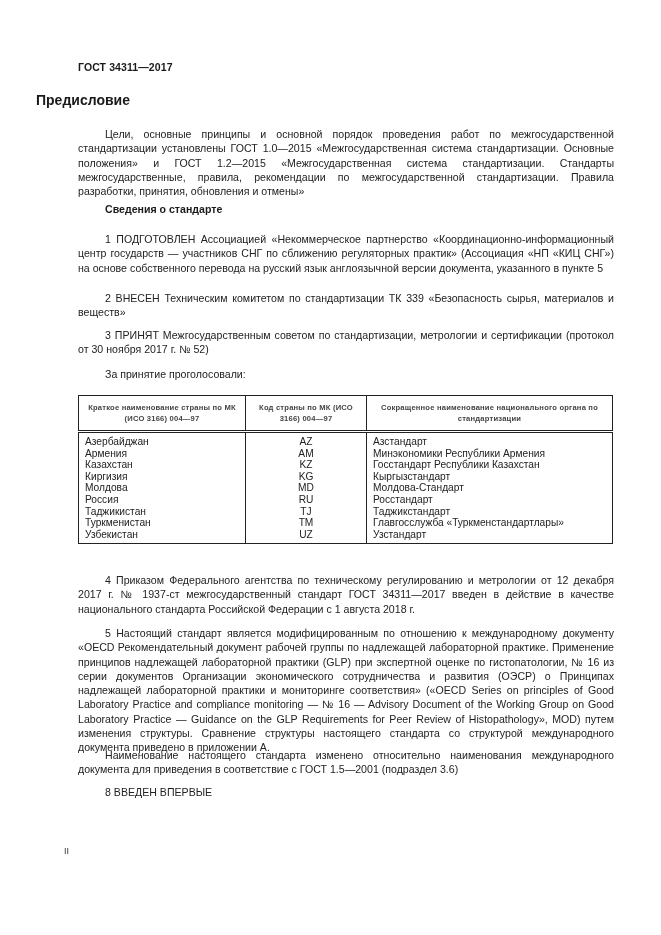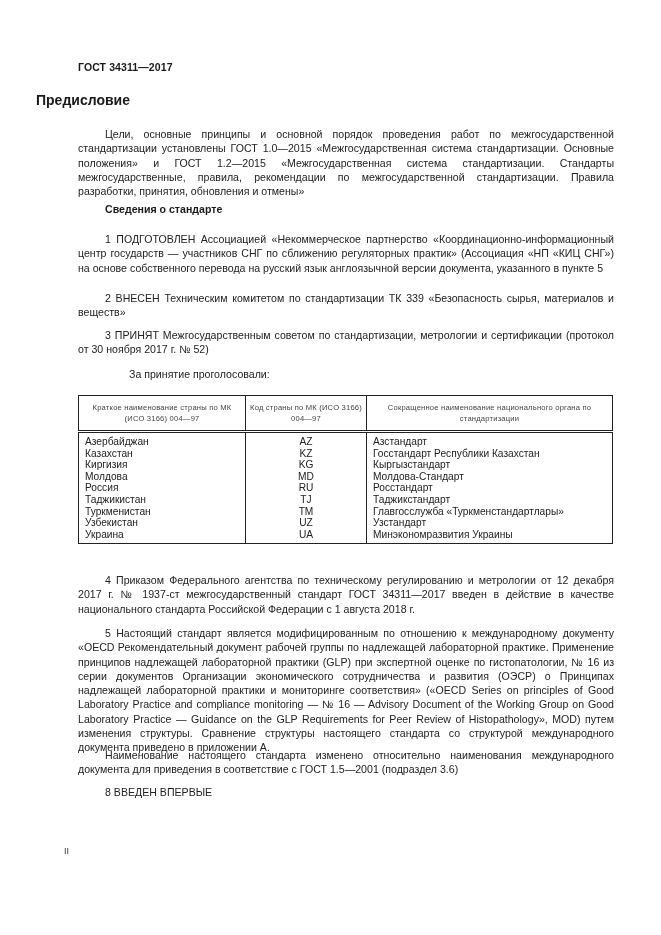--- a/index.html
+++ b/index.html
@@ -56,33 +56,32 @@
       top: 203px;
       font-size: 10.6px;
       font-weight: bold;
     }
     .voted {
       position: absolute;
       left: 105px;
       top: 368px;
       font-size: 10.6px;
       color: #222;
-      margin-left: 24px;
     }
     table.countries {
       position: absolute;
       left: 78px;
       top: 395px;
       width: 535px;
       border-collapse: collapse;
       font-size: 10.2px;
       color: #222;
     }
     table.countries th {
-      font-weight: normal;
+      font-weight: bold;
       font-size: 7.6px;
       line-height: 11px;
       color: #444;
       text-align: center;
       padding: 6px 4px 6px 4px;
       border-left: 1px solid #222;
       border-right: 1px solid #222;
       border-top: 1px solid #222;
       border-bottom: 3px double #222;
       letter-spacing: 0.2px;
@@ -141,20 +140,25 @@
         <th class="col-body">Сокращенное наименование национального органа по стандартизации</th>
       </tr>
     </thead>
     <tbody>
       <tr>
         <td>Азербайджан</td>
         <td class="code">AZ</td>
         <td>Азстандарт</td>
       </tr>
       <tr>
+        <td>Армения</td>
+        <td class="code">AM</td>
+        <td>Минэкономики Республики Армения</td>
+      </tr>
+      <tr>
         <td>Казахстан</td>
         <td class="code">KZ</td>
         <td>Госстандарт Республики Казахстан</td>
       </tr>
       <tr>
         <td>Киргизия</td>
         <td class="code">KG</td>
         <td>Кыргызстандарт</td>
       </tr>
       <tr>
@@ -175,25 +179,20 @@
       <tr>
         <td>Туркменистан</td>
         <td class="code">TM</td>
         <td>Главгосслужба «Туркменстандартлары»</td>
       </tr>
       <tr>
         <td>Узбекистан</td>
         <td class="code">UZ</td>
         <td>Узстандарт</td>
       </tr>
-      <tr>
-        <td>Украина</td>
-        <td class="code">UA</td>
-        <td>Минэкономразвития Украины</td>
-      </tr>
     </tbody>
   </table>
 
   <div class="para" style="top:573px;">4 Приказом Федерального агентства по техническому регулированию и метрологии от 12 декабря 2017 г. № 1937-ст межгосударственный стандарт ГОСТ 34311—2017 введен в действие в качестве национального стандарта Российской Федерации с 1 августа 2018 г.</div>
 
   <div class="para" style="top:626px;">5 Настоящий стандарт является модифицированным по отношению к международному документу «OECD Рекомендательный документ рабочей группы по надлежащей лабораторной практике. Применение принципов надлежащей лабораторной практики (GLP) при экспертной оценке по гистопатологии, № 16 из серии документов Организации экономического сотрудничества и развития (ОЭСР) о Принципах надлежащей лабораторной практики и мониторинге соответствия» («OECD Series on principles of Good Laboratory Practice and compliance monitoring — № 16 — Advisory Document of the Working Group on Good Laboratory Practice — Guidance on the GLP Requirements for Peer Review of Histopathology», MOD) путем изменения структуры. Сравнение структуры настоящего стандарта со структурой международного документа приведено в приложении А.</div>
 
   <div class="para" style="top:748px;">Наименование настоящего стандарта изменено относительно наименования международного документа для приведения в соответствие с ГОСТ 1.5—2001 (подраздел 3.6)</div>
 
   <div class="para" style="top:785px;">8 ВВЕДЕН ВПЕРВЫЕ</div>

